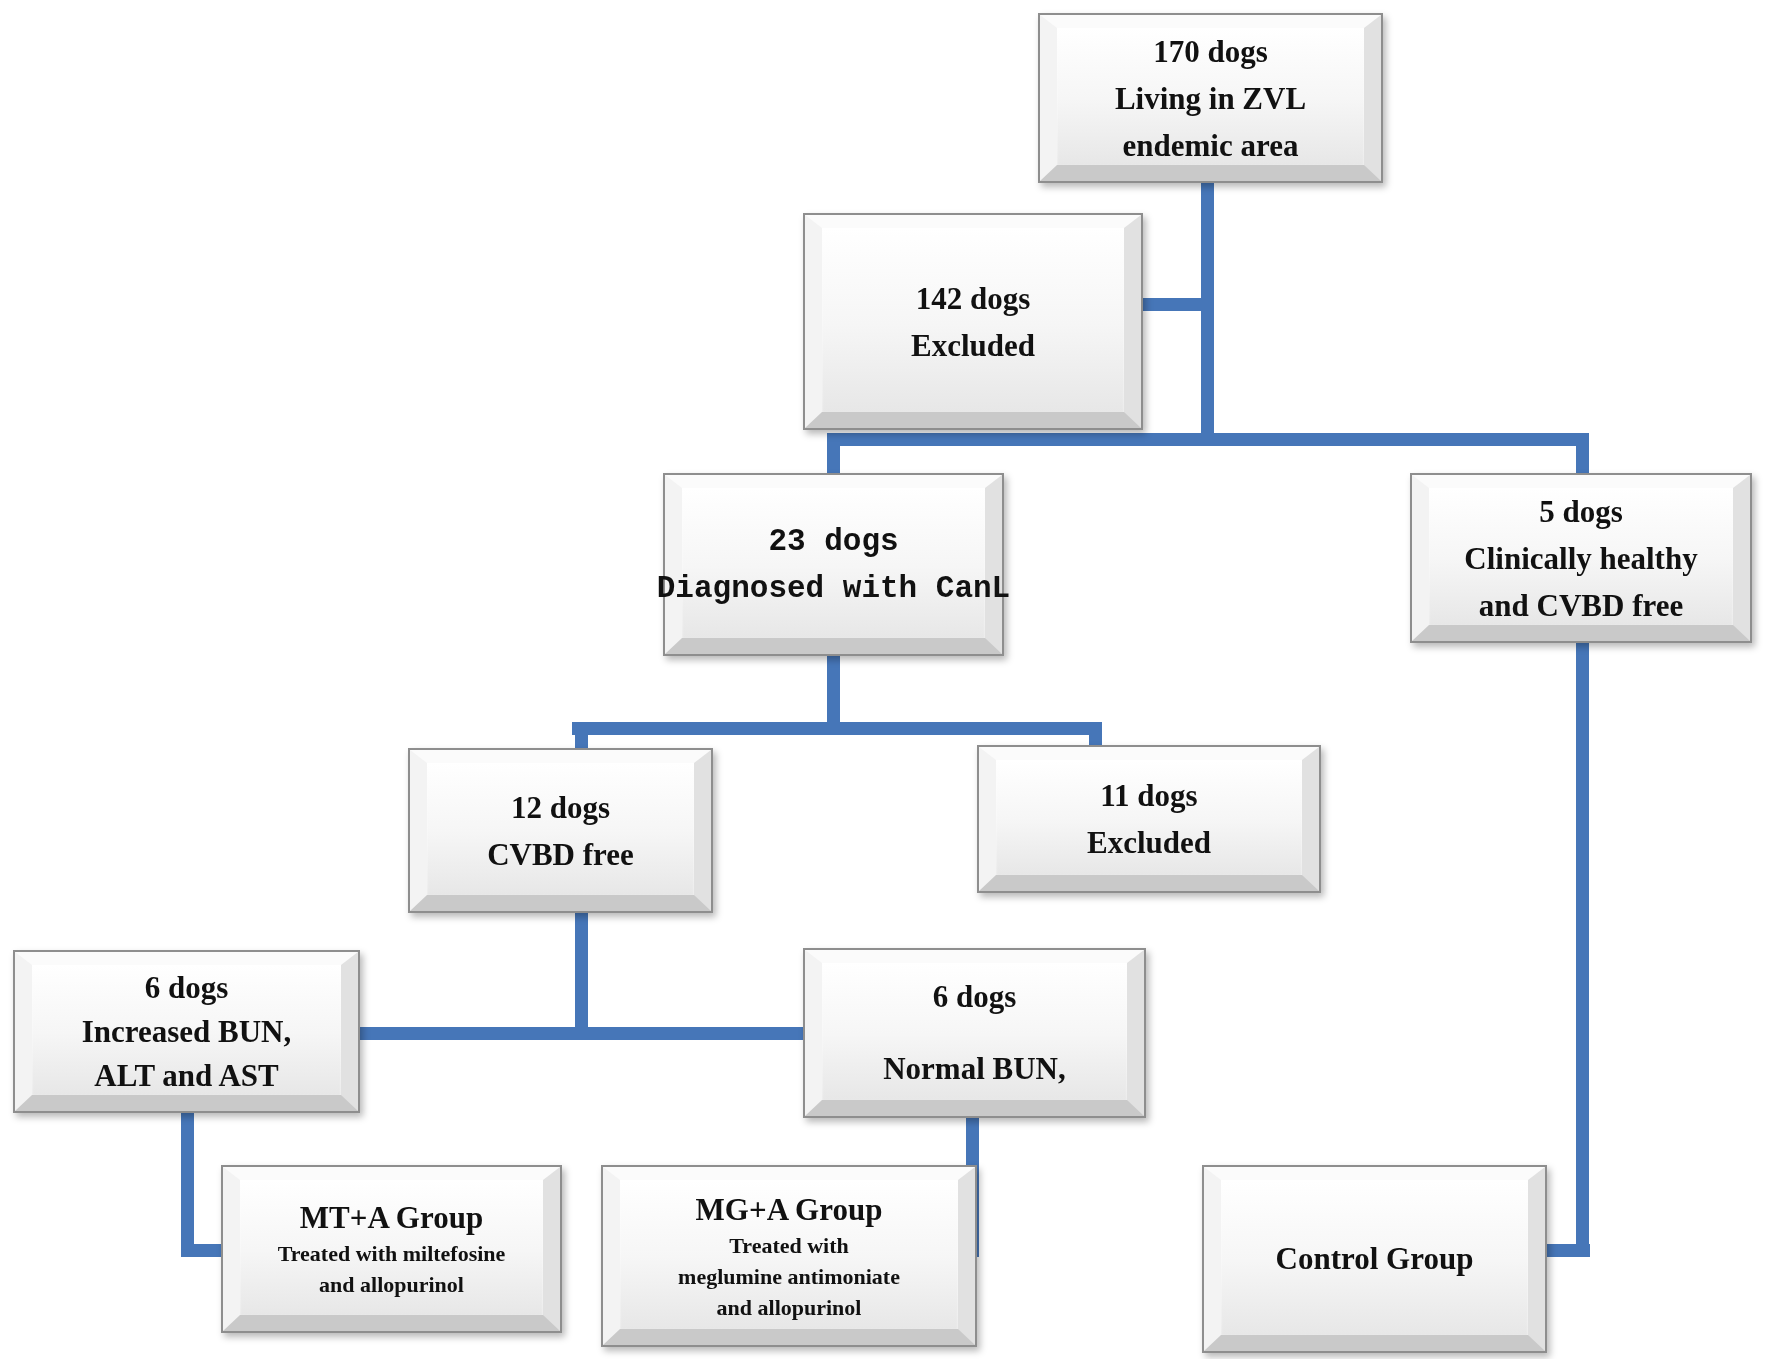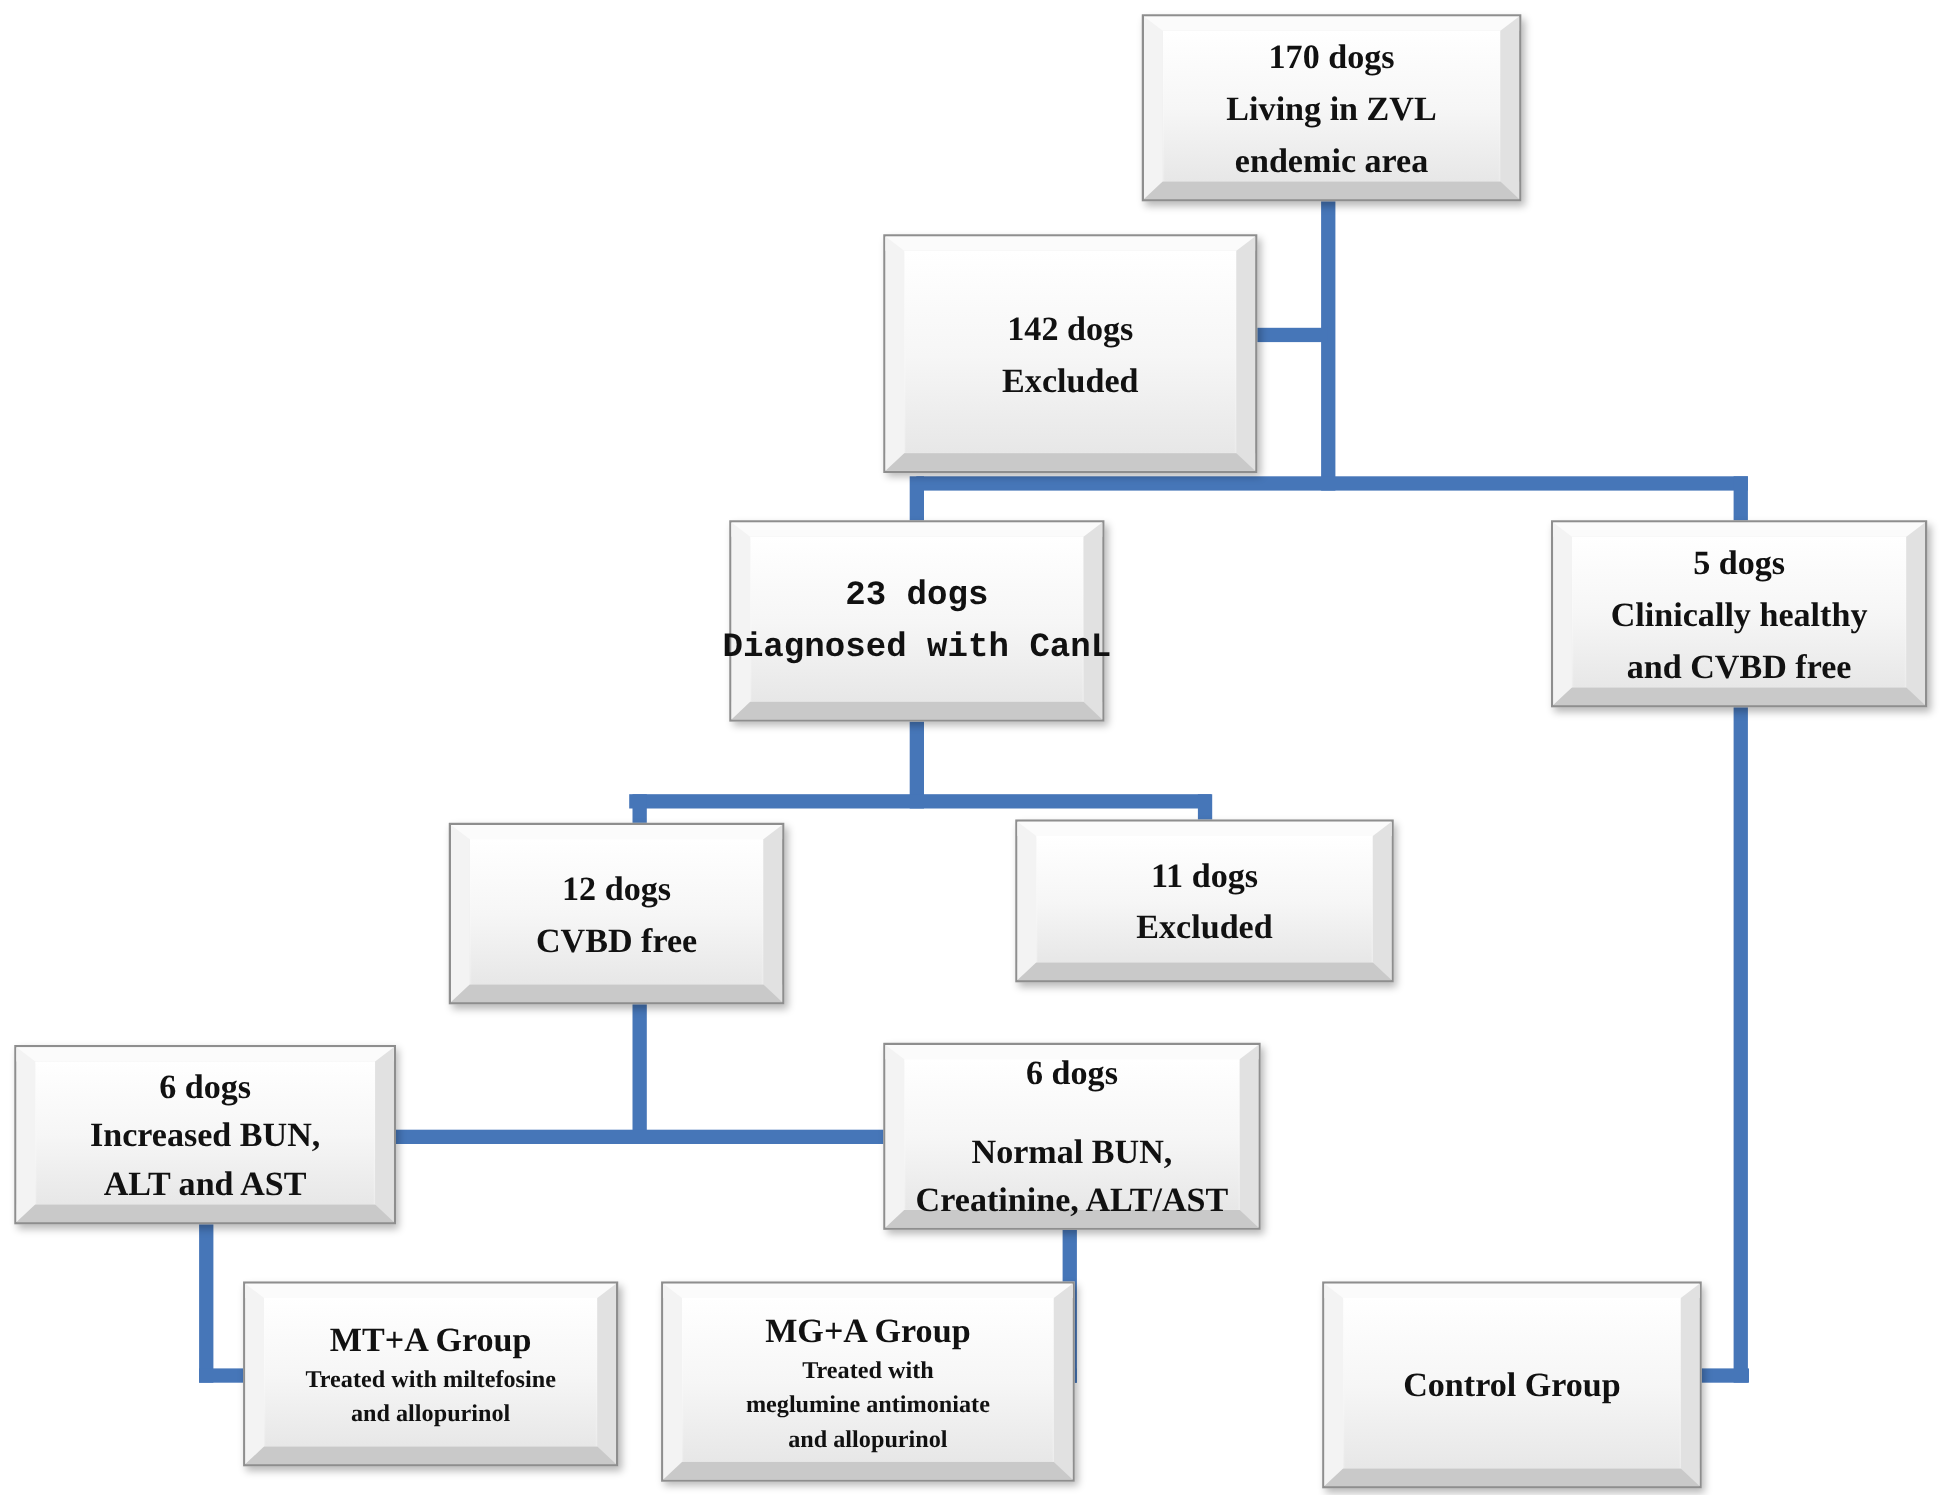--- a/index.html
+++ b/index.html
@@ -123,21 +123,21 @@
   </div>
 
   <div class="node" style="left:408px; top:748px; width:305px; height:165px;">
     <div class="bevel"></div>
     <div class="label">
       <div class="line">12 dogs</div>
       <div class="line">CVBD free</div>
     </div>
   </div>
 
-  <div class="node" style="left:923px; top:745px; width:344px; height:148px;">
+  <div class="node" style="left:977px; top:745px; width:344px; height:148px;">
     <div class="bevel"></div>
     <div class="label">
       <div class="line">11 dogs</div>
       <div class="line">Excluded</div>
     </div>
   </div>
 
   <div class="node" style="left:13px; top:950px; width:347px; height:163px;">
     <div class="bevel"></div>
     <div class="label">
@@ -145,21 +145,20 @@
       <div class="line" style="line-height:44px;">Increased BUN,</div>
       <div class="line" style="line-height:44px;">ALT and AST</div>
     </div>
   </div>
 
   <div class="node" style="left:803px; top:948px; width:343px; height:170px;">
     <div class="bevel"></div>
     <div class="label">
       <div class="line" style="line-height:44px;">6 dogs</div>
       <div class="line" style="line-height:44px;margin-top:28px;">Normal BUN,</div>
-      <div class="line" style="line-height:44px;">Creatinine, ALT/AST</div>
     </div>
   </div>
 
   <div class="node" style="left:221px; top:1165px; width:341px; height:168px;">
     <div class="bevel"></div>
     <div class="label">
       <div class="group-title">MT+A Group</div>
       <div class="group-sub">Treated with miltefosine</div>
       <div class="group-sub">and allopurinol</div>
     </div>

